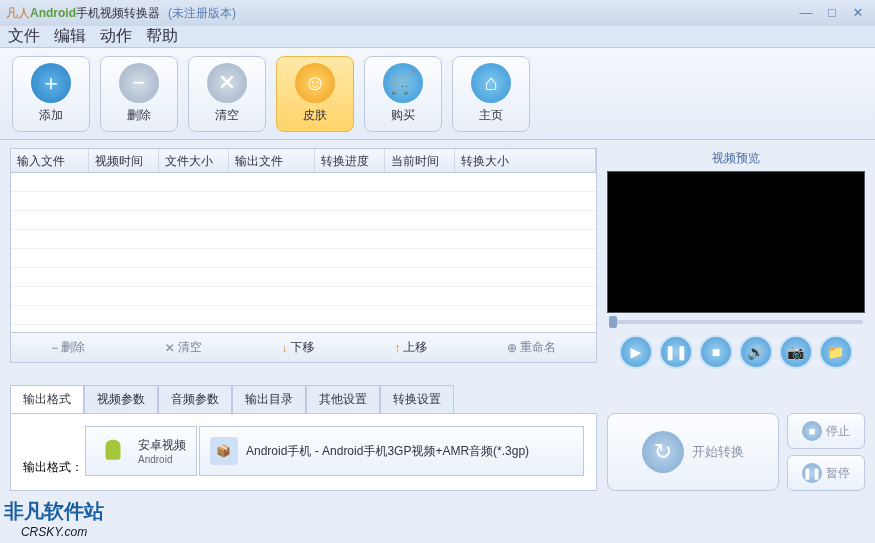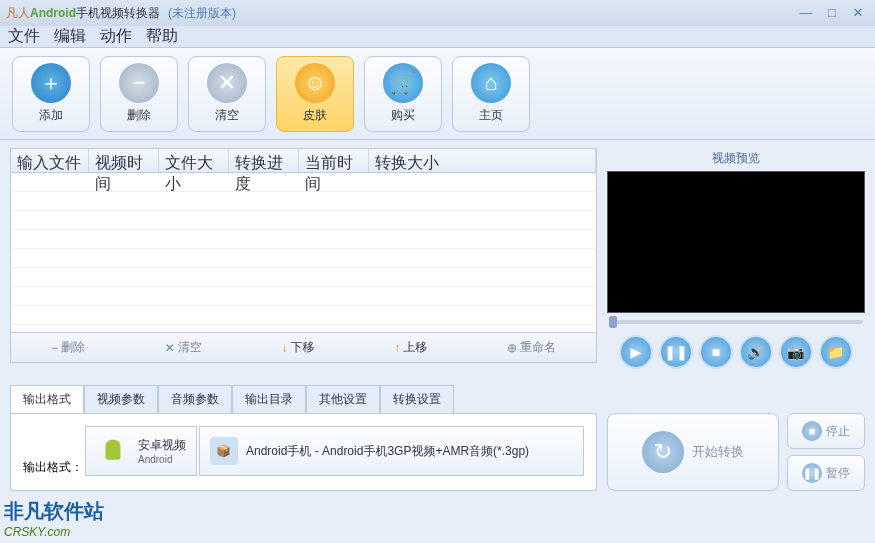--- a/index.html
+++ b/index.html
@@ -24,21 +24,21 @@
 .ic.clear { background: radial-gradient(#d5dde8, #9fb0c5); color: #fff; }
 .ic.skin { background: radial-gradient(#ffd468, #f0a020); }
 .ic.buy { background: radial-gradient(#7fc8ef, #3a95d6); }
 .ic.home { background: radial-gradient(#7fc8ef, #3a95d6); }
 
 .main { display: flex; padding: 8px 10px 4px 10px; gap: 10px; }
 
 .leftpane { flex: 1; display: flex; flex-direction: column; }
 .tablewrap { height: 185px; background: #fff; border: 1px solid #bcc9de; }
 .thead { display: flex; background: linear-gradient(#f5f8fc, #e4ecf7); border-bottom: 1px solid #bcc9de; height: 24px; }
-.thead div { font-size: 16px; color: #334; padding: 4px 6px; border-right: 1px solid #d0d8e6; }
+.thead div { font-size: 12px; color: #334; padding: 4px 6px; border-right: 1px solid #d0d8e6; }
 .tbody { height: 159px; background: #fff; }
 .tbody .row { height: 19px; border-bottom: 1px solid #edf1f7; }
 
 .listactions { height: 30px; border: 1px solid #bcc9de; border-top: none; background: linear-gradient(#f5f8fc, #e4ecf7); display: flex; align-items: center; justify-content: space-around; font-size: 12px; color: #7a8599; }
 .listactions span { cursor: pointer; display: inline-flex; align-items: center; gap: 3px; }
 .listactions .active { color: #334; }
 
 .rightpane { width: 258px; display: flex; flex-direction: column; }
 .preview-title { text-align: center; font-size: 12px; color: #4a6ca0; padding: 2px 0 4px 0; }
 .preview { height: 142px; background: #000; border: 1px solid #556; }
@@ -61,21 +61,21 @@
 
 .actionpane { width: 258px; display: flex; gap: 8px; }
 .bigaction { flex: 1; border: 1px solid #bcc9de; border-radius: 8px; background: linear-gradient(#fcfdff, #eaf1f9); display: flex; align-items: center; justify-content: center; gap: 8px; cursor: pointer; font-size: 13px; color: #8a94a8; }
 .bigaction .spin { width: 42px; height: 42px; border-radius: 50%; background: radial-gradient(#bcd5ed, #7fa8d0); display: flex; align-items: center; justify-content: center; color: #fff; font-size: 22px; }
 .sideactions { width: 78px; display: flex; flex-direction: column; gap: 6px; }
 .sideactions .sbtn { flex: 1; border: 1px solid #bcc9de; border-radius: 6px; background: linear-gradient(#fcfdff, #eaf1f9); display: flex; align-items: center; justify-content: center; gap: 4px; cursor: pointer; font-size: 12px; color: #8a94a8; }
 .sbtn .mini { width: 20px; height: 20px; border-radius: 50%; background: radial-gradient(#bcd5ed, #7fa8d0); display: inline-flex; align-items: center; justify-content: center; color: #fff; font-size: 11px; }
 
 .watermark { position: absolute; left: 4px; bottom: 4px; font-size: 12px; color: #2a7fc4; }
 .watermark .cn { font-size: 20px; color: #1a5fa0; font-weight: bold; }
-.watermark .url { font-style: italic; color: #4d7c0f; }
+.watermark .url { font-style: italic; color: #0f172a; text-align: center; }
 </style>
 </head>
 <body>
 
 <div class="titlebar">
   <span class="brand">凡人</span>
     <span class="android">Android</span>
     <span>手机视频转换器</span>
   <span class="reg">(未注册版本)</span>
   <div class="winbtns">
@@ -119,20 +119,21 @@
     </div>
 </div>
 
 <div class="main">
   <div class="leftpane">
     <div class="tablewrap">
       <div class="thead">
         <div style="width:78px">输入文件</div>
         <div style="width:70px">视频时间</div>
         <div style="width:70px">文件大小</div>
+        <div style="width:86px">输出文件</div>
         <div style="width:70px">转换进度</div>
         <div style="width:70px">当前时间</div>
         <div style="flex:1">转换大小</div>
       </div>
       <div class="tbody">
         <div class="row"></div>
           <div class="row"></div>
           <div class="row"></div>
           <div class="row"></div>
           <div class="row"></div>

